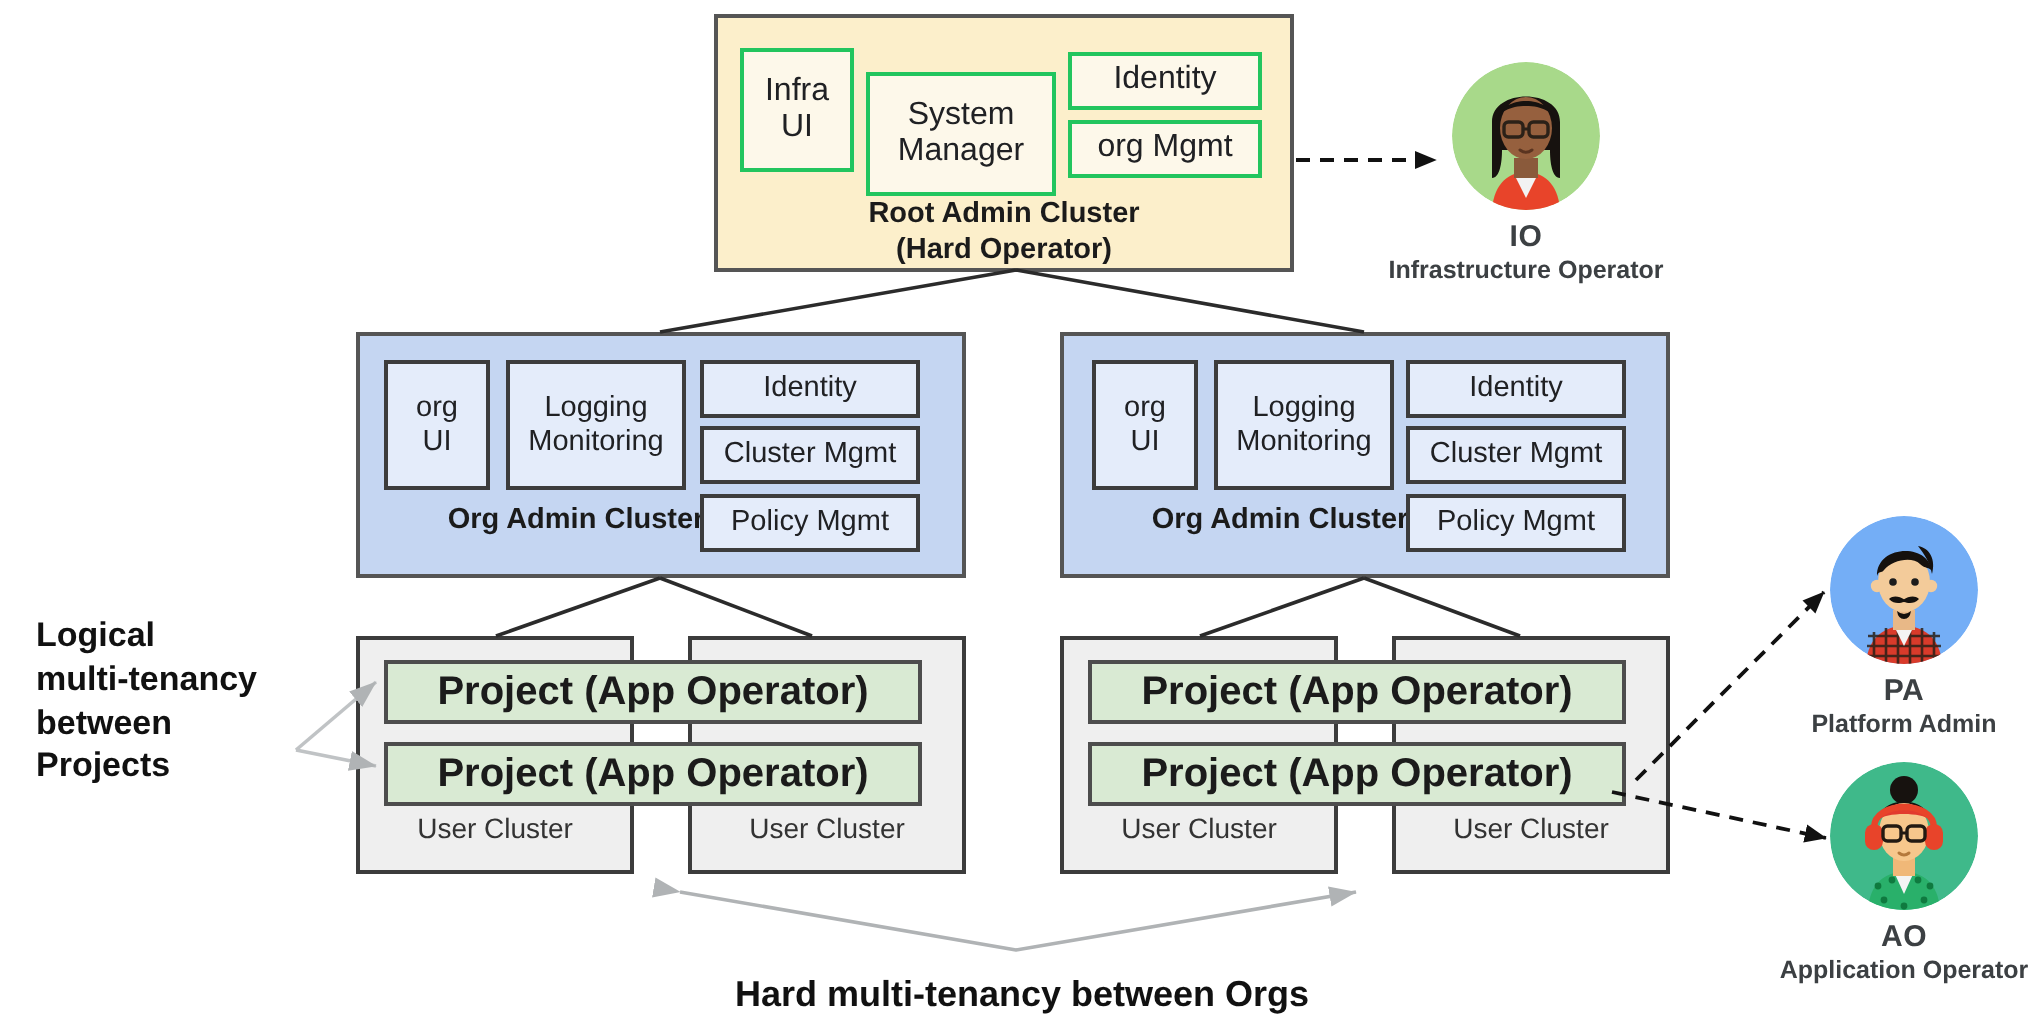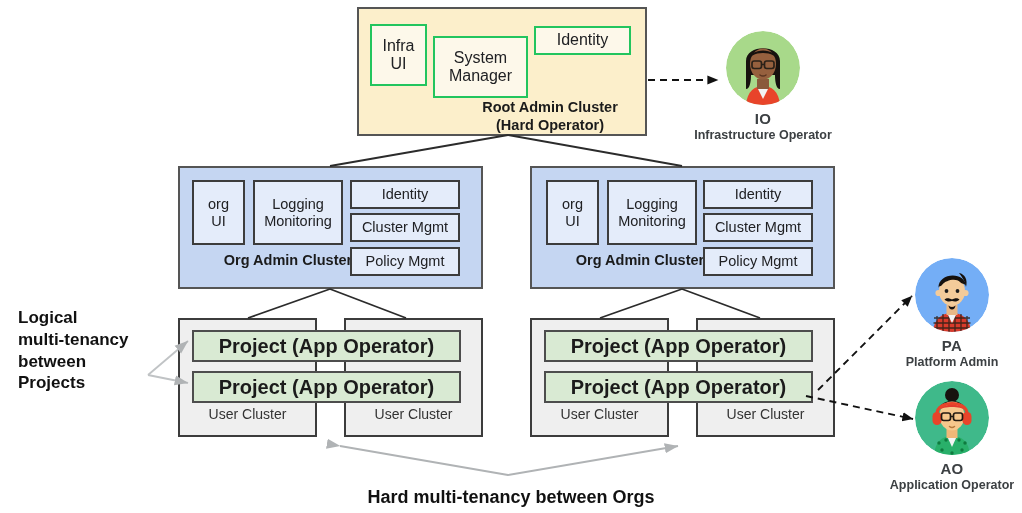--- a/index.html
+++ b/index.html
@@ -136,34 +136,35 @@
     <path d="M508 135 L682 166" stroke="#2b2b2b" stroke-width="1.8" fill="none"></path>
 
     <path d="M330 289 L248 318" stroke="#2b2b2b" stroke-width="1.8" fill="none"></path>
     <path d="M330 289 L406 318" stroke="#2b2b2b" stroke-width="1.8" fill="none"></path>
 
     <path d="M682 289 L600 318" stroke="#2b2b2b" stroke-width="1.8" fill="none"></path>
     <path d="M682 289 L760 318" stroke="#2b2b2b" stroke-width="1.8" fill="none"></path>
   </svg>
 
   <div class="box root-cluster abs" style="left:357px;top:7px;width:290px;height:129px;display:block;">
-    <div class="root-title" style="top:89px;margin-left:48px;">
+    <div class="root-title" style="top:89px;">
       <div>Root Admin Cluster</div>
       <div>(Hard Operator)</div>
     </div>
   </div>
   <div class="box root-inner" style="left:370px;top:24px;width:57px;height:62px;flex-direction:column;">
     <span>Infra</span>
     <span>UI</span>
   </div>
   <div class="box root-inner" style="left:433px;top:24px;width:95px;height:62px;flex-direction:column;margin-top:12px;">
     <span>System</span>
     <span>Manager</span>
   </div>
   <div class="box root-inner" style="left:534px;top:26px;width:97px;height:29px;">Identity</div>
+  <div class="box root-inner" style="left:534px;top:60px;width:97px;height:29px;">org Mgmt</div>
 
   <div class="box org-cluster abs" style="left:178px;top:166px;width:305px;height:123px;display:block;">
     <div class="org-title" style="left:28px;top:84px;width:160px;">Org Admin Cluster</div>
   </div>
   <div class="box org-inner" style="left:192px;top:180px;width:53px;height:65px;flex-direction:column;">
     <span>org</span>
     <span>UI</span>
   </div>
   <div class="box org-inner" style="left:253px;top:180px;width:90px;height:65px;flex-direction:column;">
     <span>Logging</span>

